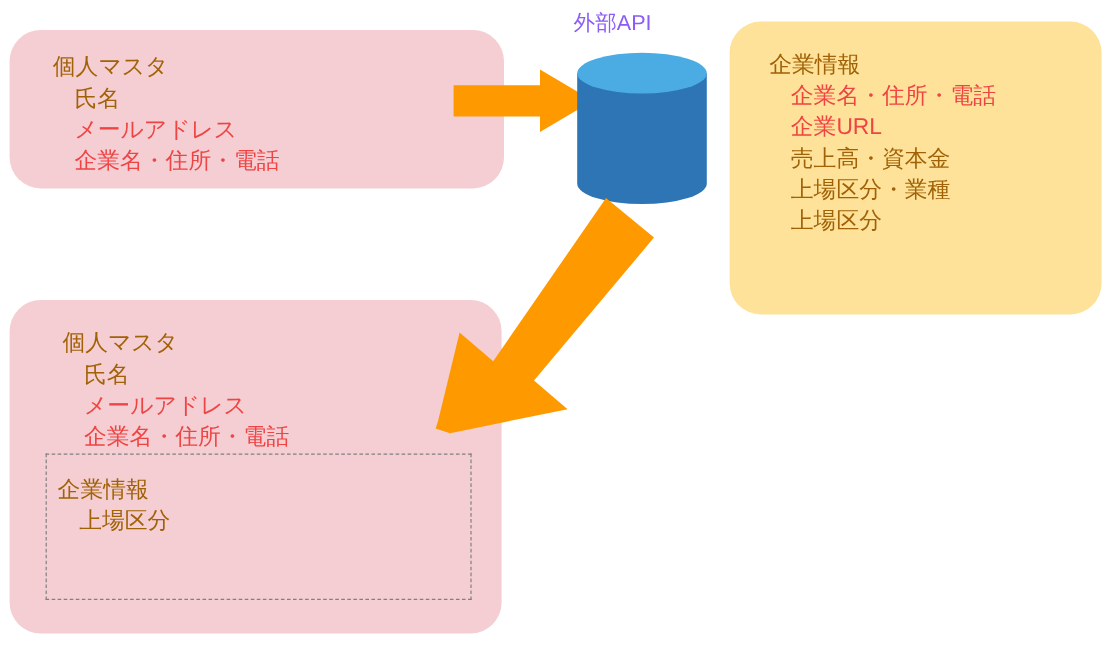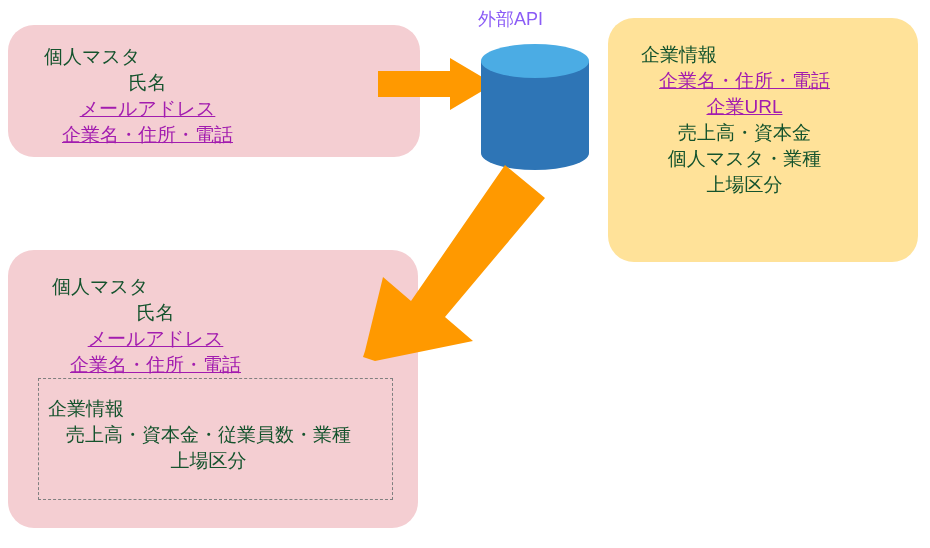--- a/index.html
+++ b/index.html
@@ -40,25 +40,25 @@
   .txt {
     position: absolute;
     white-space: nowrap;
     line-height: 1.0;
   }
   .line {
     display: block;
     white-space: nowrap;
     font-size: 19px;
     line-height: 26px;
-    color: #14532d;
+    color: #a16207;
     letter-spacing: 0px;
   }
-  .line.red { color: #a21caf; text-decoration: underline; }
-  .line.indent { padding-left: 18px; text-align: center; }
+  .line.red { color: #ef4444; }
+  .line.indent { padding-left: 18px; }
 
   
   .dashed-box {
     position: absolute;
     box-sizing: border-box;
     border: 1px dashed #808080;
     background: transparent;
   }
 
   
@@ -111,38 +111,37 @@
     </svg>
   </div>
 
   <div class="box box-yellow" style="left:608px; top:18px; width:310px; height:244px;"></div>
 
   <div class="txt" style="left:641px; top:42px;">
     <span class="line">企業情報</span>
     <span class="line indent red">企業名・住所・電話</span>
     <span class="line indent red">企業URL</span>
     <span class="line indent">売上高・資本金</span>
-    <span class="line indent">個人マスタ・業種</span>
+    <span class="line indent">上場区分・業種</span>
     <span class="line indent">上場区分</span>
   </div>
 
   <div class="box box-pink" style="left:8px; top:250px; width:410px; height:278px;"></div>
 
   <div class="txt" style="left:52px; top:274px;">
     <span class="line">個人マスタ</span>
     <span class="line indent">氏名</span>
     <span class="line indent red">メールアドレス</span>
     <span class="line indent red">企業名・住所・電話</span>
   </div>
 
   <div class="dashed-box" style="left:38px; top:378px; width:355px; height:122px;"></div>
 
   <div class="txt" style="left:48px; top:396px;">
     <span class="line">企業情報</span>
-    <span class="line indent">売上高・資本金・従業員数・業種</span>
     <span class="line indent">上場区分</span>
   </div>
 
   <div class="arrow-d" style="left:355px; top:165px;">
     <svg width="190" height="240" viewBox="0 0 190 240">
 
       <polygon fill="#FF9900" points="
           150,0
           190,33
           90,152

